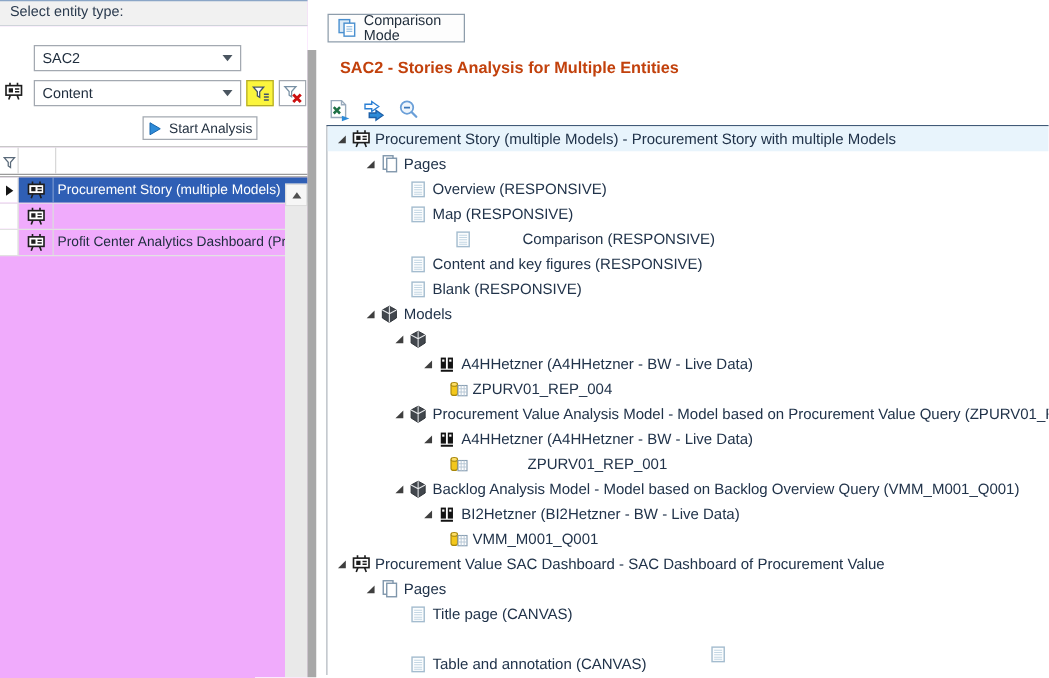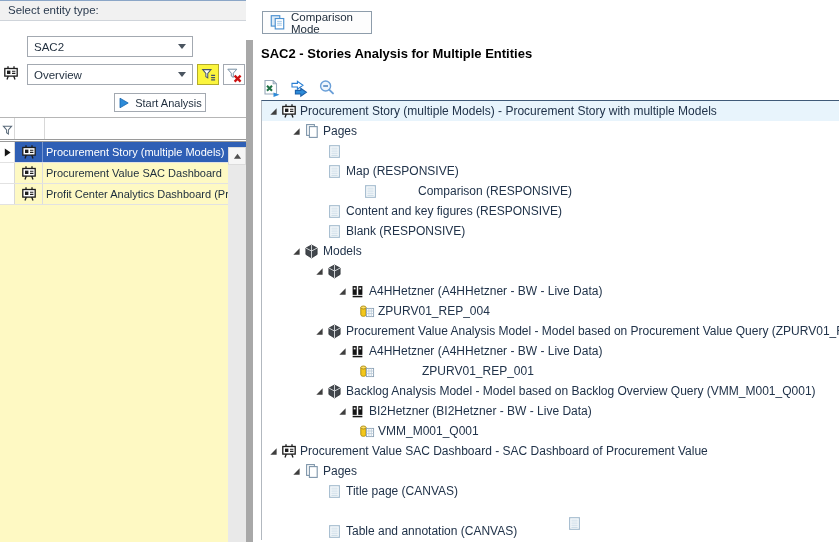--- a/index.html
+++ b/index.html
@@ -1,20 +1,20 @@
 <!DOCTYPE html>
 <html><head>
 <meta charset="utf-8">
 <style>
   * { margin:0; padding:0; box-sizing:border-box; }
   html,body { width:839px; height:542px; overflow:hidden; }
   body { position:relative; background:#fff; font-family:"Liberation Sans", sans-serif; color:#233649; }
 
   
-  .left-panel { position:absolute; left:0; top:0; width:246px; height:542px; background:#fef9c3; }
+  .left-panel { position:absolute; left:0; top:0; width:246px; height:542px; background:#f0abfc; }
   .lp-header { height:21px; background:#f1f1f1; border-top:1px solid #8ba6c7; border-bottom:1px solid #cfd4da;
                font-size:11.5px; line-height:19px; padding-left:8px; color:#2a3a4e; }
   .lp-controls { position:relative; height:97px; background:#fff; border-bottom:1px solid #b6b6b6; }
   .combo { position:absolute; height:21px; width:166px; left:27px; background:#fff; border:1px solid #a3a9b1;
            font-size:11.5px; display:flex; align-items:center; padding:0 6px; color:#1f2d3d; }
   .combo .chev { margin-left:auto; width:0; height:0; border-left:4px solid transparent; border-right:4px solid transparent;
                  border-top:5px solid #4a5560; }
   .sq-btn { position:absolute; height:21px; width:22px; display:flex; align-items:center; justify-content:center; cursor:pointer; }
   .btn-filter { left:197px; top:43px; background:#fbf53d; border:1px solid #b3ab2a; }
   .btn-clearfilter { left:223px; top:43px; background:#fff; border:1px solid #a3a9b1; }
@@ -37,21 +37,21 @@
   .grid-row.sel .gr-icon { border-right-color:rgba(255,255,255,.35); }
 
   
   .lscroll-track { position:absolute; left:228px; top:147px; width:18px; height:395px; background:#e9e9e9; }
   .lscroll-up { height:18px; background:#f6f6f6; border:1px solid #dcdcdc; display:flex; align-items:center; justify-content:center; cursor:pointer; }
   .splitter { position:absolute; left:246px; top:40px; width:7px; height:502px; background:#a8a8a8; cursor:col-resize; }
 
   
   .cmp-btn { position:absolute; left:262px; top:11px; width:110px; height:23px; background:#fdfdfd; border:1px solid #8e9dab;
              display:flex; align-items:center; gap:5px; padding-left:6px; font-size:11.5px; color:#222f3d; cursor:pointer; }
-  .rp-title { position:absolute; left:261px; top:46px; font-size:13px; font-weight:bold; color:#000000; }
+  .rp-title { position:absolute; left:272px; top:46px; font-size:13px; font-weight:bold; color:#c2410c; }
   .rp-toolbar { position:absolute; left:261px; top:78px; display:flex; gap:8px; }
   .tool { width:20px; height:20px; display:flex; align-items:center; justify-content:center; cursor:pointer; }
 
   .tree { position:absolute; left:261px; top:100px; width:578px; height:440px; background:#fff;
           border-top:1px solid #405a78; border-left:1px solid #b2b8bf; overflow:hidden; }
   .trow { display:flex; align-items:center; height:20px; font-size:12px; white-space:nowrap; cursor:default; color:#21334a; }
   .trow.sel { background:#e8f4fc; }
   .exp { width:14px; height:14px; display:flex; align-items:center; justify-content:center; flex:0 0 14px; }
   .ticon { width:17px; height:16px; display:flex; align-items:center; justify-content:center; flex:0 0 17px; margin-right:3px; }
   .tlabel { overflow:hidden; }
@@ -73,21 +73,21 @@
         <svg width="16" height="16" viewBox="0 0 16 16">
           <path d="M5 1.2v2.3M11 1.2v2.3" stroke="#1d1d1d" stroke-width="1.3" fill="none"></path>
           <rect x="1.8" y="3.5" width="12.4" height="7.6" fill="#fff" stroke="#1d1d1d" stroke-width="1.3"></rect>
           <rect x="4" y="5.6" width="3.4" height="3.4" fill="#1d1d1d"></rect>
           <path d="M9 6.2h3.4M9 8.4h3.4" stroke="#1d1d1d" stroke-width="1.1"></path>
           <path d="M5.3 11.1L4 14.6M10.7 11.1l1.3 3.5" stroke="#1d1d1d" stroke-width="1.3"></path>
         </svg>
       </span>
 
     <div class="combo" style="top:43px;">
-      <span>Overview</span>
+      <span>Content</span>
       <span class="chev"></span>
     </div>
 
     <div class="sq-btn btn-filter">
       <span class="js-ico">
           <svg width="15" height="15" viewBox="0 0 16 16">
             <path d="M1.8 2.8h8.8L7.2 6.8v4.8l-2-1.3V6.8z" fill="#fff" stroke="#44546a" stroke-width="1.1"></path>
             <path d="M10.8 9h4.2M10.8 11.4h4.2M10.8 13.8h4.2" stroke="#44546a" stroke-width="1.3"></path>
           </svg>
         </span>
@@ -147,21 +147,20 @@
           <div class="gr-body">
             <span class="gr-icon">
               <svg width="16" height="16" viewBox="0 0 16 16">
                 <path d="M5 1.2v2.3M11 1.2v2.3" stroke="#1d1d1d" stroke-width="1.3" fill="none"></path>
                 <rect x="1.8" y="3.5" width="12.4" height="7.6" fill="#fff" stroke="#1d1d1d" stroke-width="1.3"></rect>
                 <rect x="4" y="5.6" width="3.4" height="3.4" fill="#1d1d1d"></rect>
                 <path d="M9 6.2h3.4M9 8.4h3.4" stroke="#1d1d1d" stroke-width="1.1"></path>
                 <path d="M5.3 11.1L4 14.6M10.7 11.1l1.3 3.5" stroke="#1d1d1d" stroke-width="1.3"></path>
               </svg>
             </span>
-            <span class="gr-label">Procurement Value SAC Dashboard</span>
           </div>
         </div>
         <div class="grid-row">
           <div class="gr-ind"></div>
           <div class="gr-body">
             <span class="gr-icon">
               <svg width="16" height="16" viewBox="0 0 16 16">
                 <path d="M5 1.2v2.3M11 1.2v2.3" stroke="#1d1d1d" stroke-width="1.3" fill="none"></path>
                 <rect x="1.8" y="3.5" width="12.4" height="7.6" fill="#fff" stroke="#1d1d1d" stroke-width="1.3"></rect>
                 <rect x="4" y="5.6" width="3.4" height="3.4" fill="#1d1d1d"></rect>
@@ -264,20 +263,21 @@
       <span class="tlabel">Pages</span>
     </div>
     <div class="trow" style="padding-left: 50px;">
       <span class="exp"></span>
       <span class="ticon">
         <svg width="15" height="15" viewBox="0 0 16 16">
           <rect x="2.8" y="1.8" width="10.4" height="12.4" fill="#fbfdfe" stroke="#a4bccf" stroke-width="1.2"></rect>
           <path d="M4.6 4.4h6.8M4.6 6.4h6.8M4.6 8.4h6.8M4.6 10.4h6.8M4.6 12.2h6.8" stroke="#c3d6e3" stroke-width="0.9"></path>
         </svg>
       </span>
+      <span class="tlabel">Overview (RESPONSIVE)</span>
     </div>
     <div class="trow" style="padding-left: 50px;">
       <span class="exp"></span>
       <span class="ticon">
         <svg width="15" height="15" viewBox="0 0 16 16">
           <rect x="2.8" y="1.8" width="10.4" height="12.4" fill="#fbfdfe" stroke="#a4bccf" stroke-width="1.2"></rect>
           <path d="M4.6 4.4h6.8M4.6 6.4h6.8M4.6 8.4h6.8M4.6 10.4h6.8M4.6 12.2h6.8" stroke="#c3d6e3" stroke-width="0.9"></path>
         </svg>
       </span>
       <span class="tlabel">Map (RESPONSIVE)</span>

